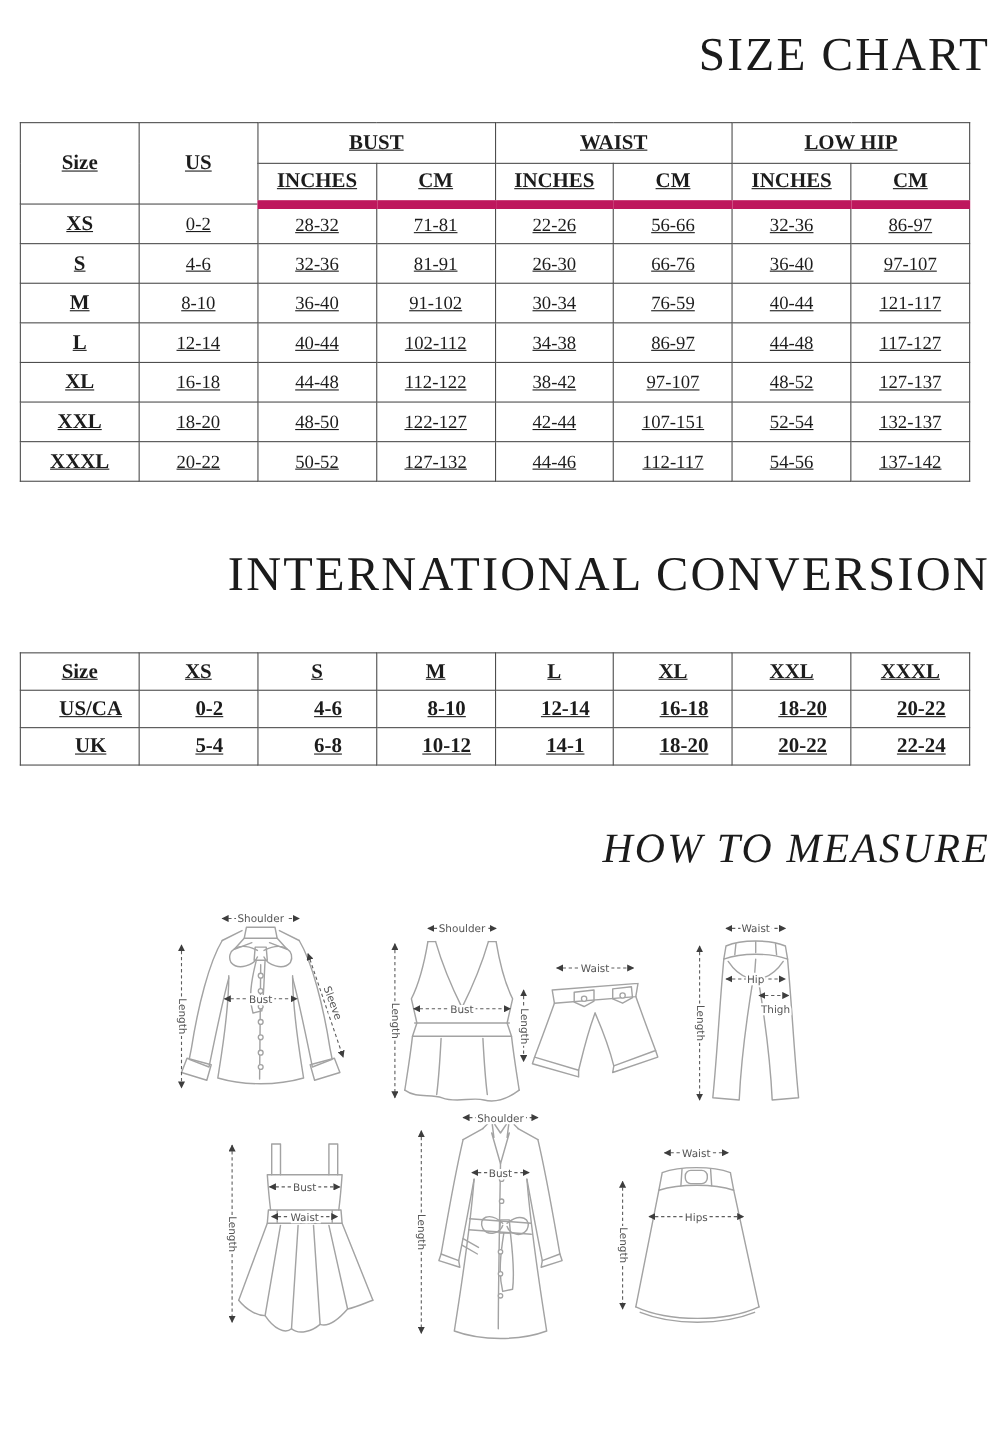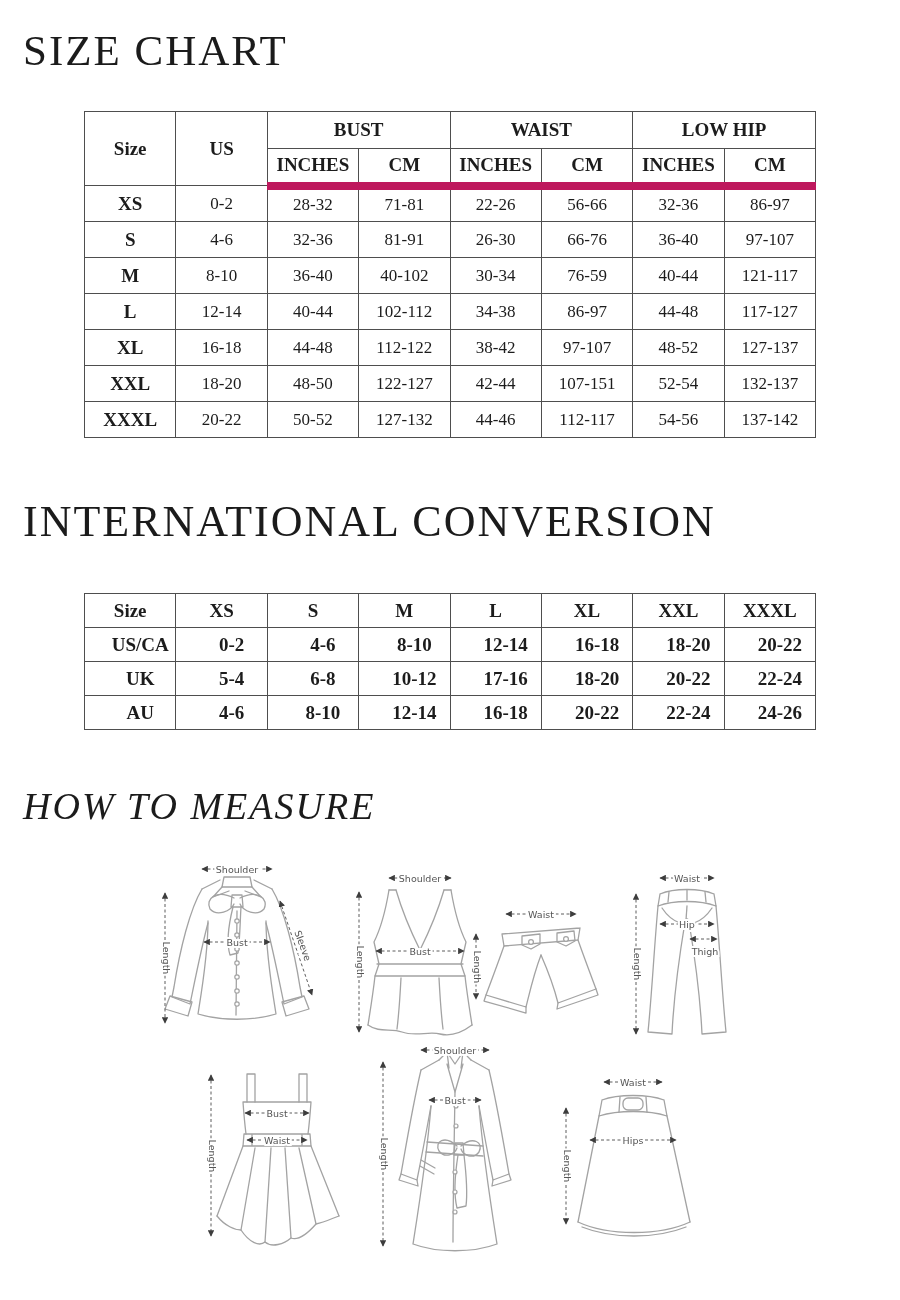--- a/index.html
+++ b/index.html
@@ -2,30 +2,30 @@
 <html><head>
 <meta charset="utf-8">
 <style>
   * { margin:0; padding:0; box-sizing:border-box; }
   html,body { background:#ffffff; }
   body {
     width:900px; height:1300px; position:relative; overflow:hidden;
     font-family:"Liberation Serif", serif; color:#1c1c1c;
   }
   .page-title {
-    text-align:left; font-weight:400; color:#1b1b1b;
-    letter-spacing:2px; font-family:"Liberation Serif", serif;margin-left:23px;
+    text-align:right; font-weight:400; color:#1b1b1b;
+    letter-spacing:2px; font-family:"Liberation Serif", serif;
   }
   #title-size   { font-size:43px; margin-top:26px; }
   #title-conv   { font-size:44px; margin-top:58px; }
   #title-meas   { font-size:38px; margin-top:54px;font-style:italic; }
 
   table {
     border-collapse:collapse; table-layout:fixed;
-    width:732px; margin:0 auto;
+    width:864px; margin:0 auto;text-decoration:underline;
   }
   #size-table { margin-top:36px; }
   #conv-table { margin-top:46px; }
   td, th {
     border:1px solid #4e4e4e; text-align:center; vertical-align:middle;
     font-family:"Liberation Serif", serif;
   }
   #size-table th { font-weight:bold; font-size:19px; height:37px; }
   #size-table td { font-size:17px; height:36px; font-weight:normal; }
   #size-table td.rowhead { font-weight:bold; font-size:19px; }
@@ -94,21 +94,21 @@
       <td>81-91</td>
       <td>26-30</td>
       <td>66-76</td>
       <td>36-40</td>
       <td>97-107</td>
     </tr>
     <tr>
       <td class="rowhead">M</td>
       <td>8-10</td>
       <td>36-40</td>
-      <td>40-102</td>
+      <td>91-102</td>
       <td>30-34</td>
       <td>76-59</td>
       <td>40-44</td>
       <td>121-117</td>
     </tr>
     <tr>
       <td class="rowhead">L</td>
       <td>12-14</td>
       <td>40-44</td>
       <td>102-112</td>
@@ -174,34 +174,24 @@
       <td>12-14</td>
       <td>16-18</td>
       <td>18-20</td>
       <td>20-22</td>
     </tr>
     <tr>
       <td>UK</td>
       <td>5-4</td>
       <td>6-8</td>
       <td>10-12</td>
-      <td>17-16</td>
+      <td>14-1</td>
       <td>18-20</td>
       <td>20-22</td>
       <td>22-24</td>
-    </tr>
-    <tr>
-      <td>AU</td>
-      <td>4-6</td>
-      <td>8-10</td>
-      <td>12-14</td>
-      <td>16-18</td>
-      <td>20-22</td>
-      <td>22-24</td>
-      <td>24-26</td>
     </tr>
   </tbody>
 </table>
 
 <h1 class="page-title" id="title-meas">HOW TO MEASURE</h1>
 
 <div class="figures">
 
   <svg class="fig" style="left:150px; top:5px" width="185" height="195" viewBox="0 0 185 195">
     <path class="g" d="M52 42 C40 62 30 102 24 140 L22 150 L40 157 C46 128 52 98 58 76"></path>

